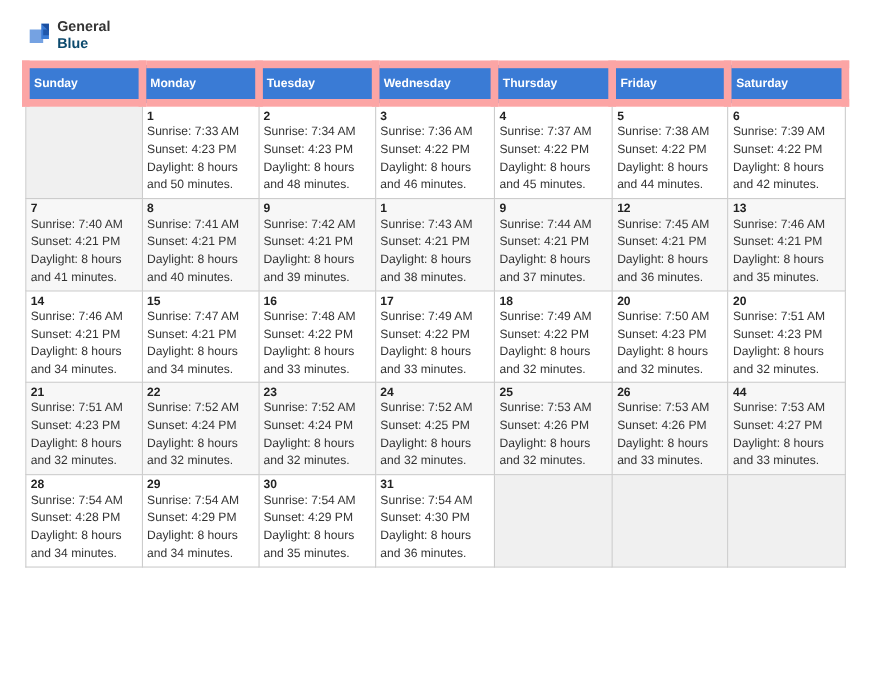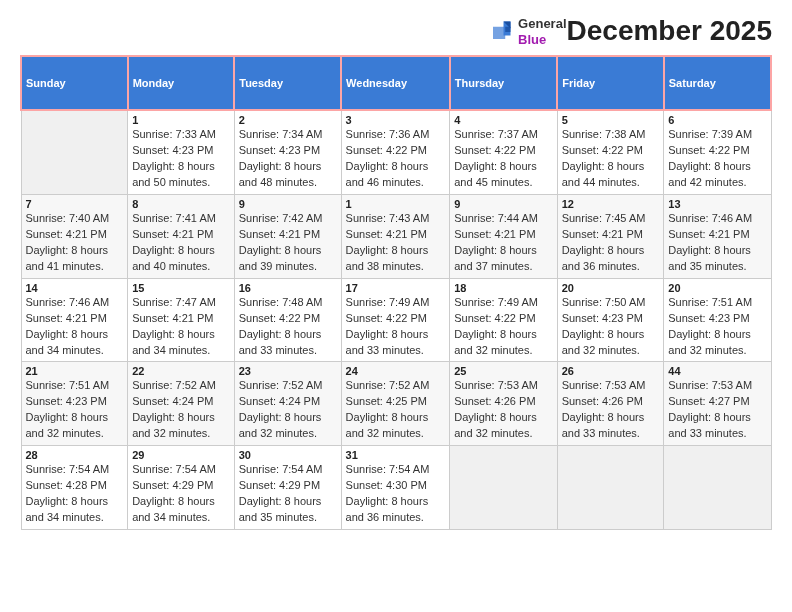--- a/index.html
+++ b/index.html
@@ -11,21 +11,21 @@
       overflow: hidden;
     }
     .page {
       width: 792px;
       height: 612px;
       padding: 16px 20px 10px 20px;
       background: #fff;
     }
     .header-row {
       display: flex;
-      justify-content: flex-end;
+      justify-content: flex-start;
       align-items: flex-start;
       margin-bottom: 8px;
     }
     .logo {
       display: flex;
       align-items: center;
       gap: 4px;
     }
     .logo-icon {
       width: 28px;
@@ -48,22 +48,22 @@
     .calendar {
       width: 100%;
       border-collapse: collapse;
       font-size: 9.5px;
     }
     .calendar thead tr th {
       background: #3a7bd5;
       color: #fff;
       font-size: 11px;
       font-weight: bold;
-      padding: 20px 4px;
-      border: 2px solid #fca5a5;
+      padding: 8px 4px;
+      border: 7px solid #fca5a5;
       text-align: left;
     }
     .calendar tbody tr td {
       border: 1px solid #ccc;
       vertical-align: top;
       padding: 3px 4px;
       width: 113px;
       min-height: 70px;
       height: 72px;
     }
@@ -98,26 +98,25 @@
       <svg class="logo-icon" viewBox="0 0 32 32">
         <rect x="0" y="0" width="32" height="32" fill="white"></rect>
         <polygon points="20,4 28,4 28,20 20,20" fill="#3a7bd5"></polygon>
         <polygon points="20,4 28,4 28,12" fill="#1a4fa0"></polygon>
         <polygon points="8,10 22,10 22,24 8,24" fill="#3a7bd5" opacity="0.7"></polygon>
         <polygon points="22,10 28,10 28,16 22,16" fill="#1a4fa0" opacity="0.8"></polygon>
       </svg>
       <div>
         <div style="font-size:13px;font-weight:bold;color:#333;line-height:1.2;">
           <span>General</span><br>
-          <span style="color:#a21caf;">Blue</span>
+          <span style="color:#0c4a6e;">Blue</span>
         </div>
       </div>
     </div>
     <div class="title-block">
-      <h1>December 2025</h1>
     </div>
   </div>
 
   <table class="calendar">
     <thead>
       <tr>
       <th>Sunday</th>
           <th>Monday</th>
           <th>Tuesday</th>
           <th>Wednesday</th>

